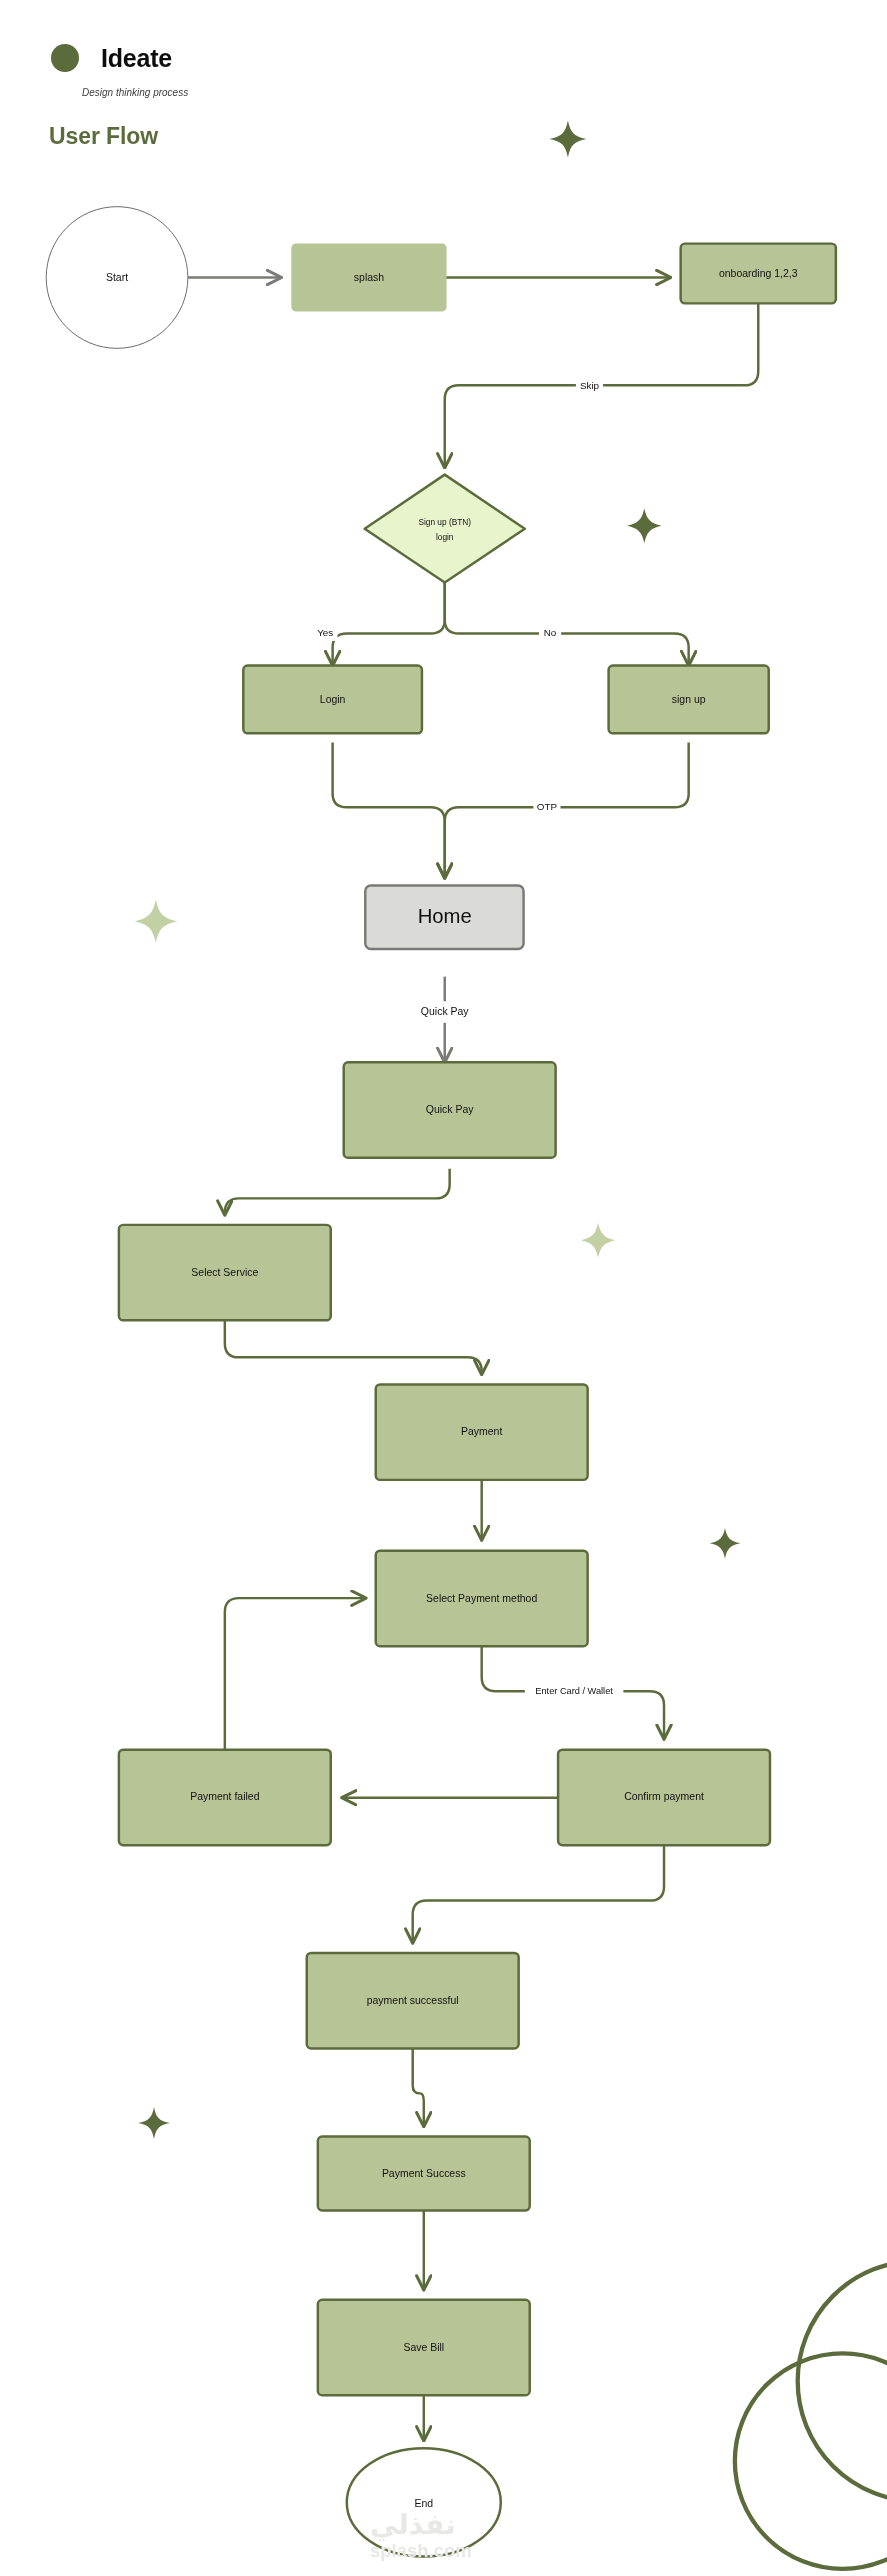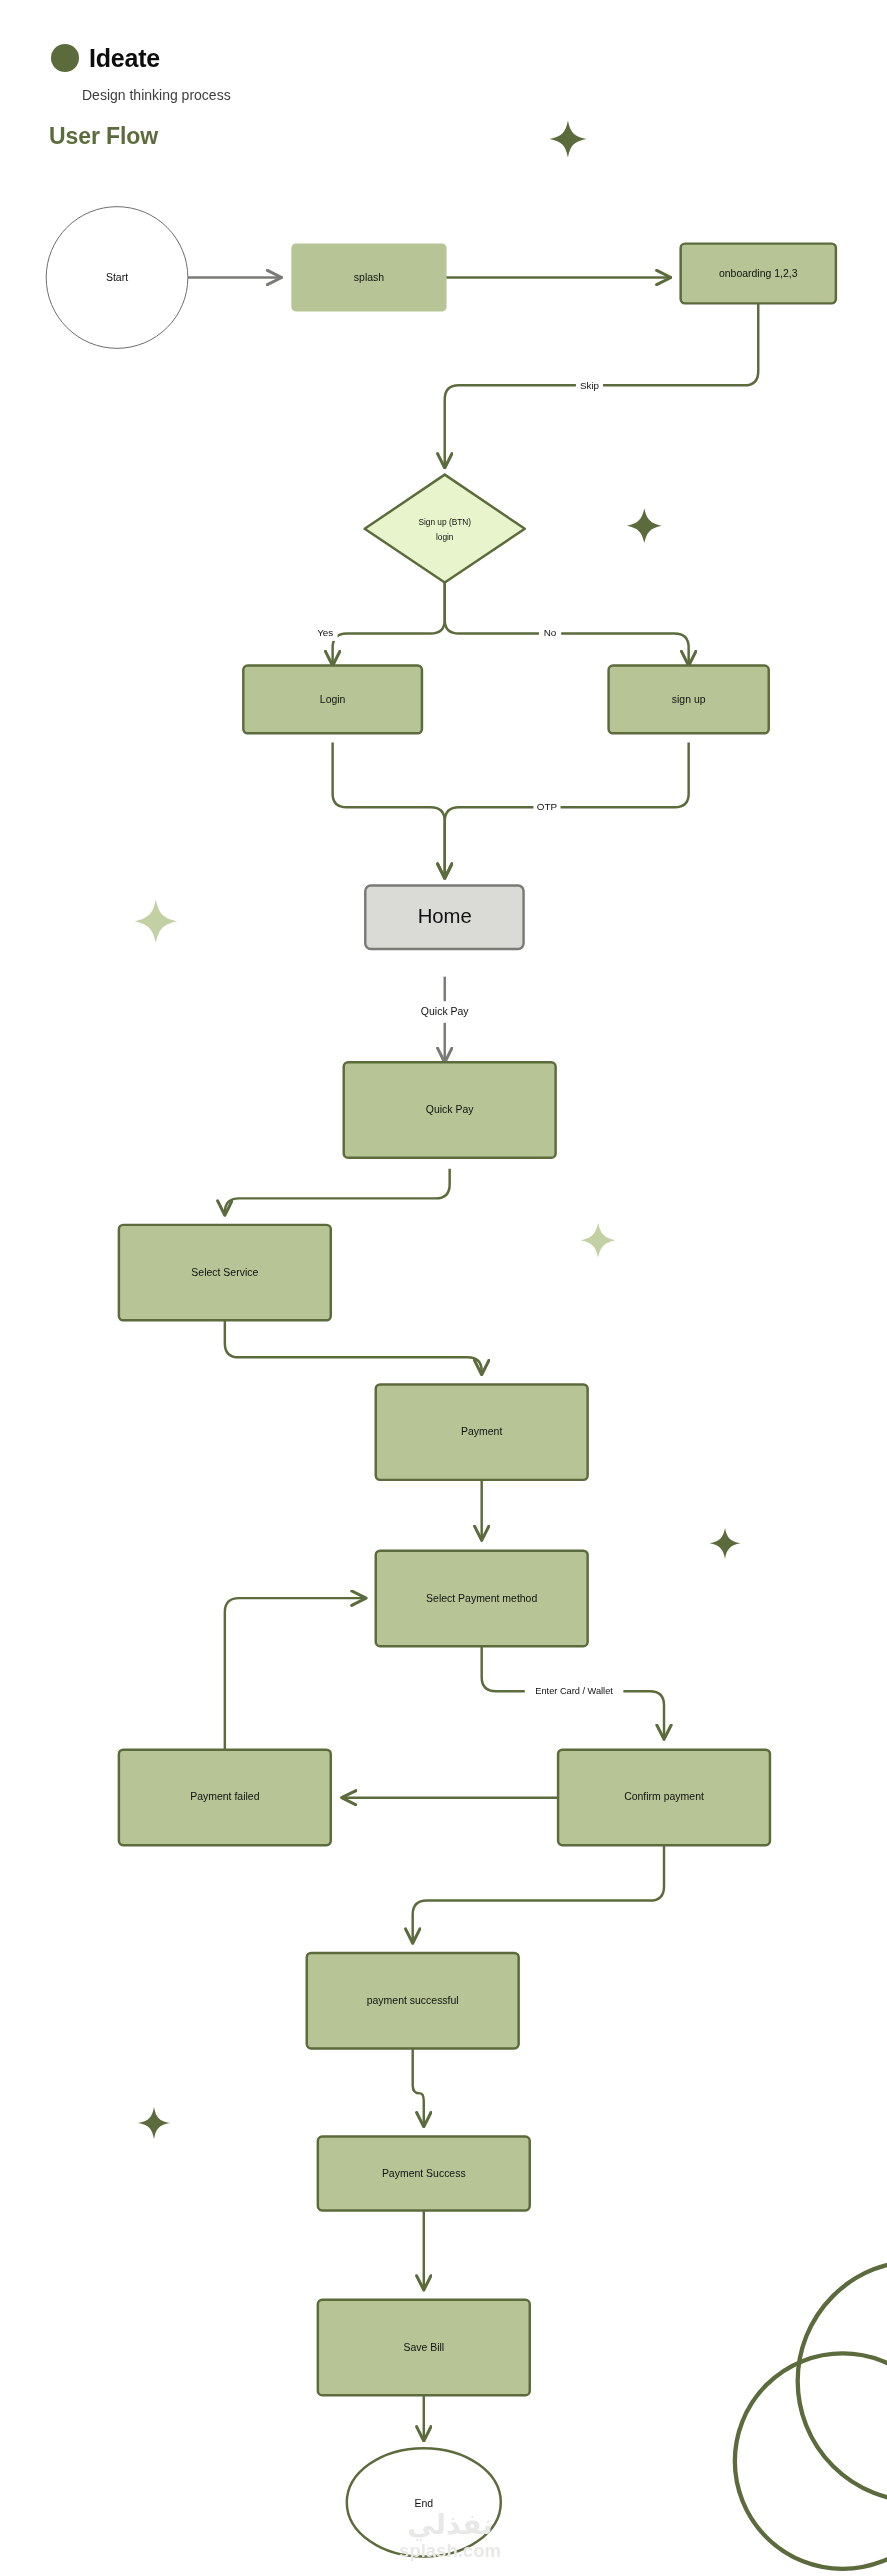--- a/index.html
+++ b/index.html
@@ -17,42 +17,43 @@
     overflow: hidden;
   }
 
   
   .brand-row {
     position: absolute;
     left: 51px;
     top: 44px;
     display: flex;
     align-items: center;
-    gap: 10px;
+    gap: 22px;
   }
   .brand-dot {
     width: 28px; height: 28px;
     border-radius: 50%;
     background: #5c6b3c;
     flex: 0 0 auto;
   }
   .brand-title {
     font-size: 25px;
     font-weight: 700;
     color: #0d0d0d;
     letter-spacing: -0.2px;
     line-height: 1;
   }
   .brand-sub {
     position: absolute;
     left: 82px;
     top: 87px;
-    font-size: 14px;
+    font-size: 10px;
     color: #3d3d3d;
     font-weight: 400;
+    font-style: italic;
   }
   .page-title {
     position: absolute;
     left: 49px;
     top: 123px;
     font-size: 23px;
     font-weight: 700;
     color: #5c6b3c;
     letter-spacing: -0.1px;
   }
@@ -80,21 +81,21 @@
   }
   .edge-label-bg { fill: #ffffff; }
   .link { fill: none; stroke-width: 4; stroke-linecap: butt; }
 
   
   .watermark {
     position: absolute;
     left: 370px;
     top: 2511px;
     width: 160px;
-    text-align: center;
+    text-align: left;
     color: #e8e8e6;
     user-select: none;
     pointer-events: none;
   }
   .wm-ar { font-size: 28px; font-weight: 700; line-height: 1; letter-spacing: 1.2px; }
   .wm-en { font-size: 18.5px; font-weight: 700; line-height: 1.2; margin-top: 1.2px; }
 </style>
 </head>
 <body>
 

